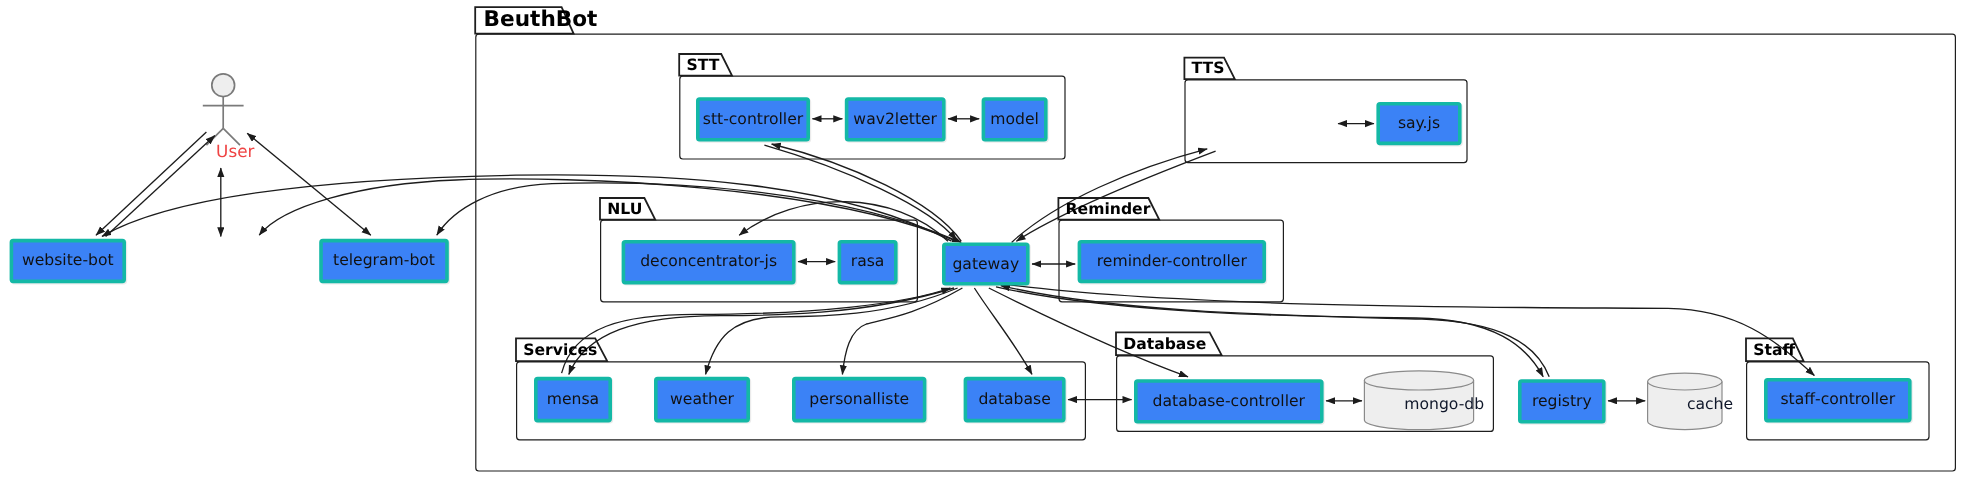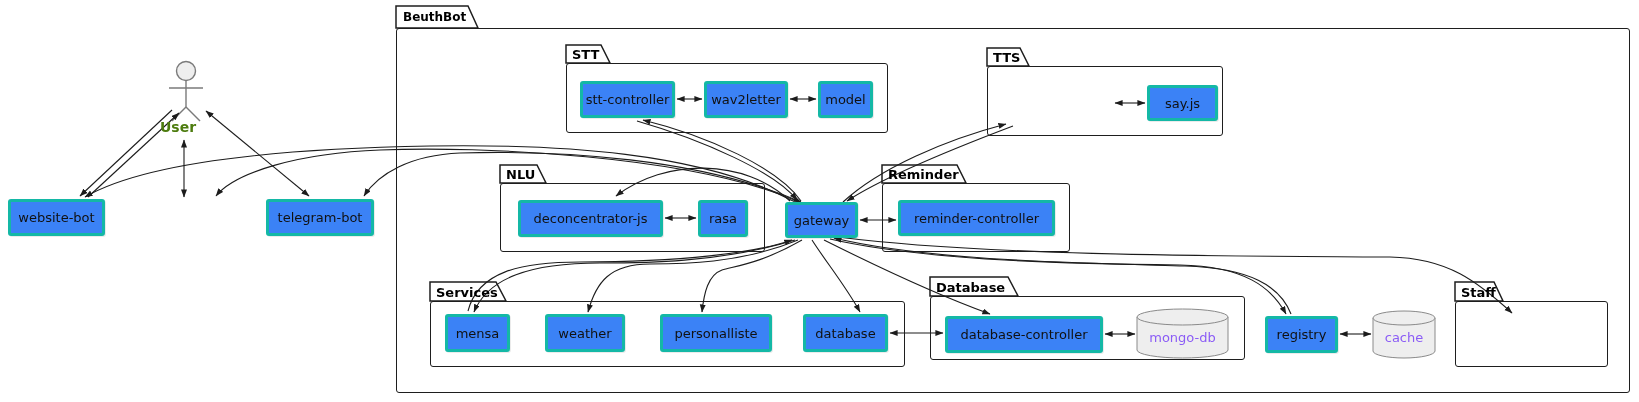--- a/index.html
+++ b/index.html
@@ -8,35 +8,35 @@
     font-family:"DejaVu Sans","Liberation Sans",sans-serif;overflow:hidden;
   }
   .frame{
     position:absolute;border:1.5px solid #1e1e1e;border-radius:3px;
     background:transparent;z-index:0;box-sizing:border-box;
   }
   .tab-label{
     position:absolute;z-index:2;font-weight:bold;font-size:13px;color:#000;
     white-space:nowrap;line-height:18px;
   }
-  .root-label{font-size:12px;line-height:20px;}
+  .root-label{font-size:18px;line-height:20px;}
   .node{
     position:absolute;z-index:2;background:#3b82f6;border:3px solid #14b8a6;
     border-radius:3px;display:flex;align-items:center;justify-content:center;
     font-size:13px;color:#111;box-sizing:border-box;white-space:nowrap;
     box-shadow:1px 1px 0 rgba(0,0,0,0.08);
   }
   .free-label{
-    position:absolute;z-index:2;font-size:14px;color:#4d7c0f;text-align:left;
+    position:absolute;z-index:2;font-size:14px;color:#ef4444;text-align:right;
     white-space:nowrap;
-    font-weight:bold;
   }
   .cyl-label{
-    position:absolute;z-index:2;font-size:13px;color:#8b5cf6;text-align:center;
+    position:absolute;z-index:2;font-size:13px;color:#0f172a;text-align:center;
     white-space:nowrap;
+    margin-left:21px;
   }
   svg#wires{position:absolute;left:0;top:0;z-index:1;}
   .edge{fill:none;stroke:#1c1c1c;stroke-width:1.1px;}
   .tabpoly{fill:#ffffff;stroke:#1e1e1e;stroke-width:1.5px;}
   .cyl{fill:#eeeeee;stroke:#8a8a8a;stroke-width:1px;}
   .actor-line{stroke:#7a7a7a;stroke-width:1.4px;fill:none;}
   .actor-head{fill:#eeeeee;stroke:#7a7a7a;stroke-width:1.4px;}
 </style>
 </head>
 <body>
@@ -165,14 +165,15 @@
   <div class="node" style="left:545px;top:314px;width:80px;height:38px">weather</div>
   <div class="node" style="left:660px;top:314px;width:112px;height:38px">personalliste</div>
   <div class="node" style="left:803px;top:314px;width:85px;height:38px">database</div>
 
   <div class="node" style="left:945px;top:316px;width:158px;height:37px">database-controller</div>
   <div class="cyl-label" style="left:1137px;top:330px;width:91px">mongo-db</div>
 
   <div class="node" style="left:1265px;top:316px;width:73px;height:37px">registry</div>
   <div class="cyl-label" style="left:1373px;top:330px;width:62px">cache</div>
 
+  <div class="node" style="left:1470px;top:315px;width:123px;height:37px">staff-controller</div>
 
 </div>
 
 </body></html>

